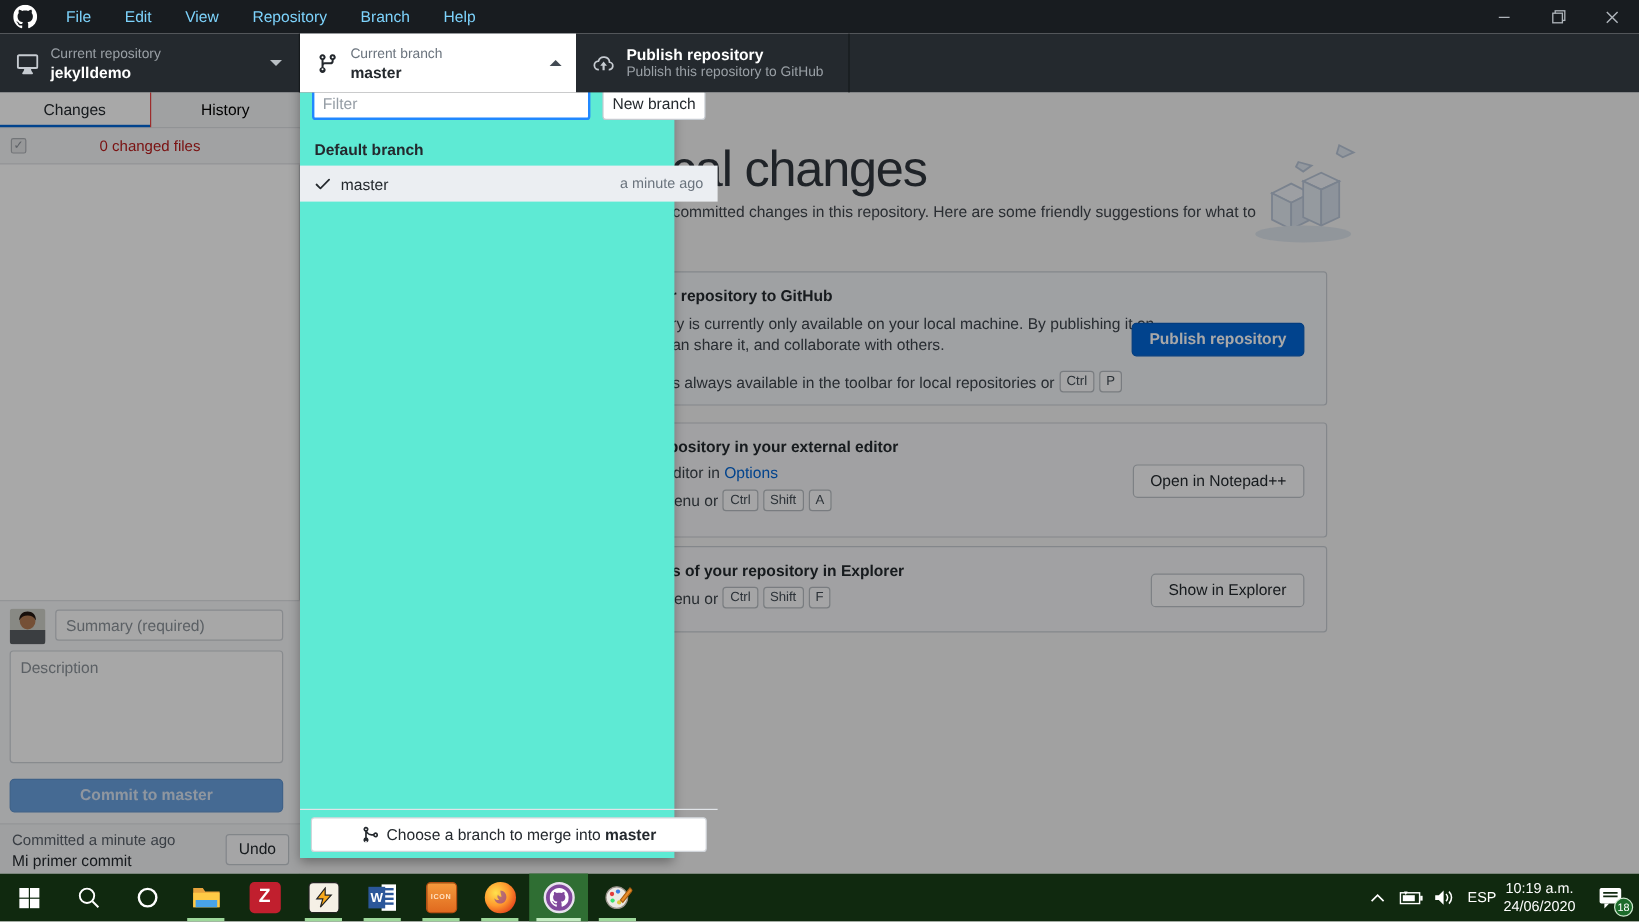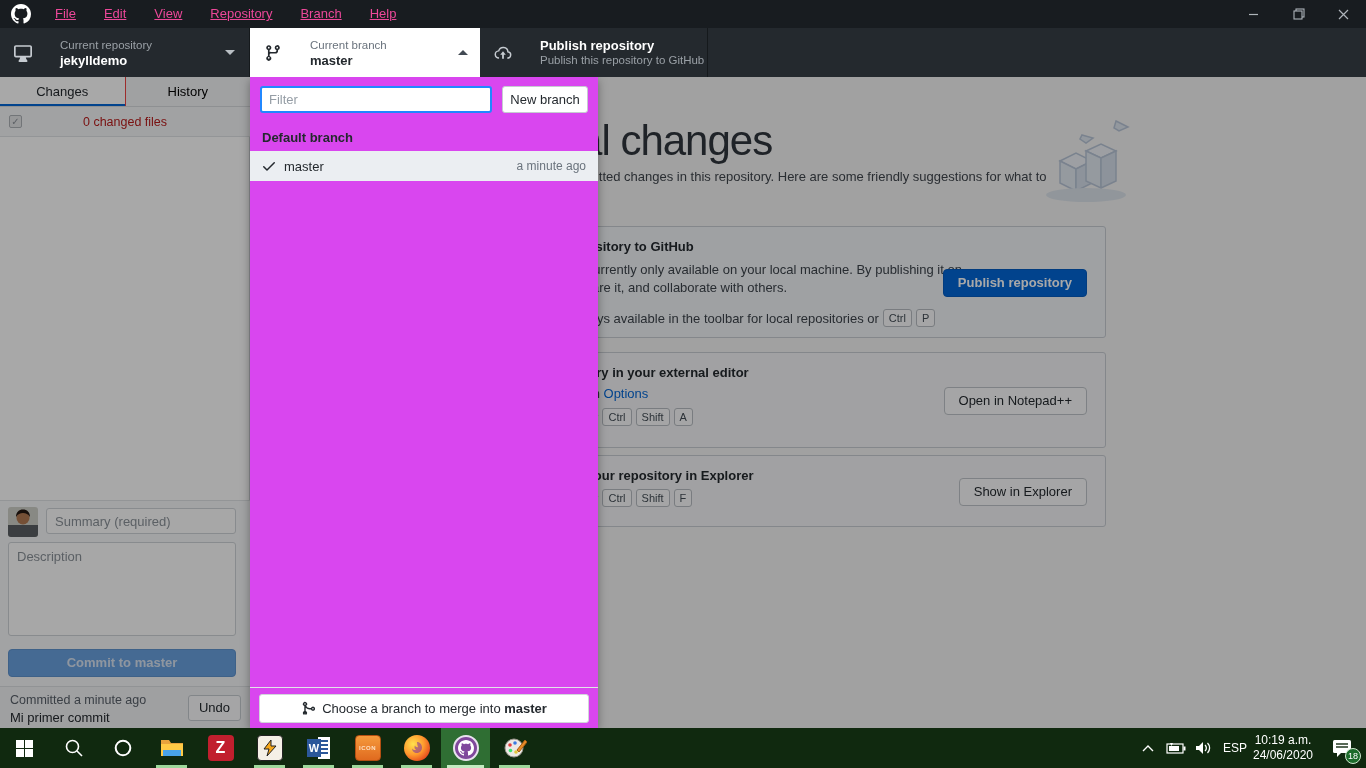--- a/index.html
+++ b/index.html
@@ -3,28 +3,28 @@
 <meta charset="utf-8">
 <style>
   * { margin:0; padding:0; box-sizing:border-box; }
   html,body { width:1366px; height:768px; overflow:hidden; font-family:"Liberation Sans", sans-serif; }
   .abs { position:absolute; }
   #stage { position:relative; width:1366px; height:768px; background:#ffffff; }
 
   
   #menubar { left:0; top:0; width:1366px; height:28px; background:#181c20; z-index:60; display:flex; align-items:center; color:#f0f3f6; }
   #gh-logo { width:20px; height:20px; margin-left:11px; }
-  .menu-item { font-size:13px; padding:0 14px; height:28px; line-height:28px; color:#ec4899; cursor:default;text-decoration:underline; }
+  .menu-item { font-size:13px; padding:0 14px; height:28px; line-height:28px; color:#7dd3fc; cursor:default; }
   .menu-item:first-of-type { margin-left:10px; }
   #win-controls { position:absolute; right:0; top:0; height:28px; display:flex; }
   .win-btn { width:45px; height:28px; display:flex; align-items:center; justify-content:center; color:#aeb4ba; }
 
   
   #toolbar { left:0; top:28px; width:1366px; height:49px; background:#24292e; z-index:60; }
-  .tb-section { position:absolute; top:0; height:49px; display:flex; align-items:center;gap:18px; }
+  .tb-section { position:absolute; top:0; height:49px; display:flex; align-items:center; }
   #tb-repo { left:0; width:250px; border-right:1px solid #15191c; }
   #tb-branch { left:250px; width:230px; background:#ffffff; }
   #tb-publish { left:480px; width:228px; border-right:1px solid #15191c; }
   .tb-icon { width:18px; margin:0 10px 0 14px; flex:0 0 auto; }
   .tb-lines { display:flex; flex-direction:column; line-height:15px; }
   .tb-label { font-size:11.5px; color:#9aa0a6; }
   .tb-value { font-size:13px; font-weight:bold; color:#ffffff; }
   #tb-branch .tb-label { color:#6a737d; }
   #tb-branch .tb-value { color:#24292e; }
   .tb-caret-down { width:0; height:0; border-left:5px solid transparent; border-right:5px solid transparent; border-top:5px solid #b9bfc4; position:absolute; right:14px; top:22px; }
@@ -65,21 +65,21 @@
   .card-foot  { position:absolute; left:16px; font-size:13px; color:#3d444b; display:flex; align-items:center; gap:4px; }
   .kbd { display:inline-block; padding:0 5px; height:18px; line-height:16px; font-size:11px; color:#444d56; background:#fafbfc; border:1px solid #b8bdc2; border-radius:3px; }
   .btn-secondary { position:absolute; right:18px; height:28px; padding:0 14px; background:#fafbfc; border:1px solid #bfc4ca; border-radius:4px; font-size:13px; color:#24292e; line-height:26px; text-align:center; }
   #publish-btn { position:absolute; right:18px; top:42px; height:28px; padding:0 14px; background:#0366d6; border:1px solid #045cc1; border-radius:4px; font-size:13px; font-weight:bold; color:#ffffff; line-height:26px; }
   .link { color:#0366d6; }
 
   
   #dim { left:0; top:77px; width:1366px; height:651px; background:rgba(0,0,0,0.34); z-index:40; }
 
   
-  #dropdown { left:250px; top:77px; width:348px; height:651px; background:#d946ef; z-index:50; box-shadow:0 3px 9px rgba(0,0,0,0.35); }
+  #dropdown { left:250px; top:64px; width:312px; height:651px; background:#5eead4; z-index:50; box-shadow:0 3px 9px rgba(0,0,0,0.35); }
   #filter-input { position:absolute; left:10px; top:9px; width:232px; height:27px; border:2px solid #2188ff; border-radius:3px; font-size:13px; padding:0 7px; color:#24292e; outline:none; font-family:"Liberation Sans",sans-serif; }
   #filter-input::placeholder { color:#959da5; opacity:1; }
   #new-branch-btn { position:absolute; left:252px; top:9px; width:86px; height:27px; background:#ffffff; border:1px solid #c6cbd1; border-radius:3px; font-size:13px; color:#24292e; line-height:25px; text-align:center; }
   #dd-section-header { position:absolute; left:12px; top:53px; font-size:13px; font-weight:bold; color:#24292e; }
   #branch-row { position:absolute; left:0; top:74px; width:348px; height:30px; background:#ebeef2; display:flex; align-items:center; }
   #branch-row .check { width:16px; height:16px; margin-left:11px; }
   #branch-row .bname { font-size:13px; color:#24292e; margin-left:7px; }
   #branch-row .btime { position:absolute; right:12px; font-size:12px; color:#6a737d;margin-left:36px; }
   #dd-footer { position:absolute; left:0; bottom:0; width:348px; height:41px; border-top:1px solid #e1e4e8; }
   #merge-btn { position:absolute; left:9px; top:6px; width:330px; height:29px; background:#ffffff; border:1px solid #d1d5da; border-radius:3px; display:flex; align-items:center; justify-content:center; gap:6px; font-size:13px; color:#24292e; }

